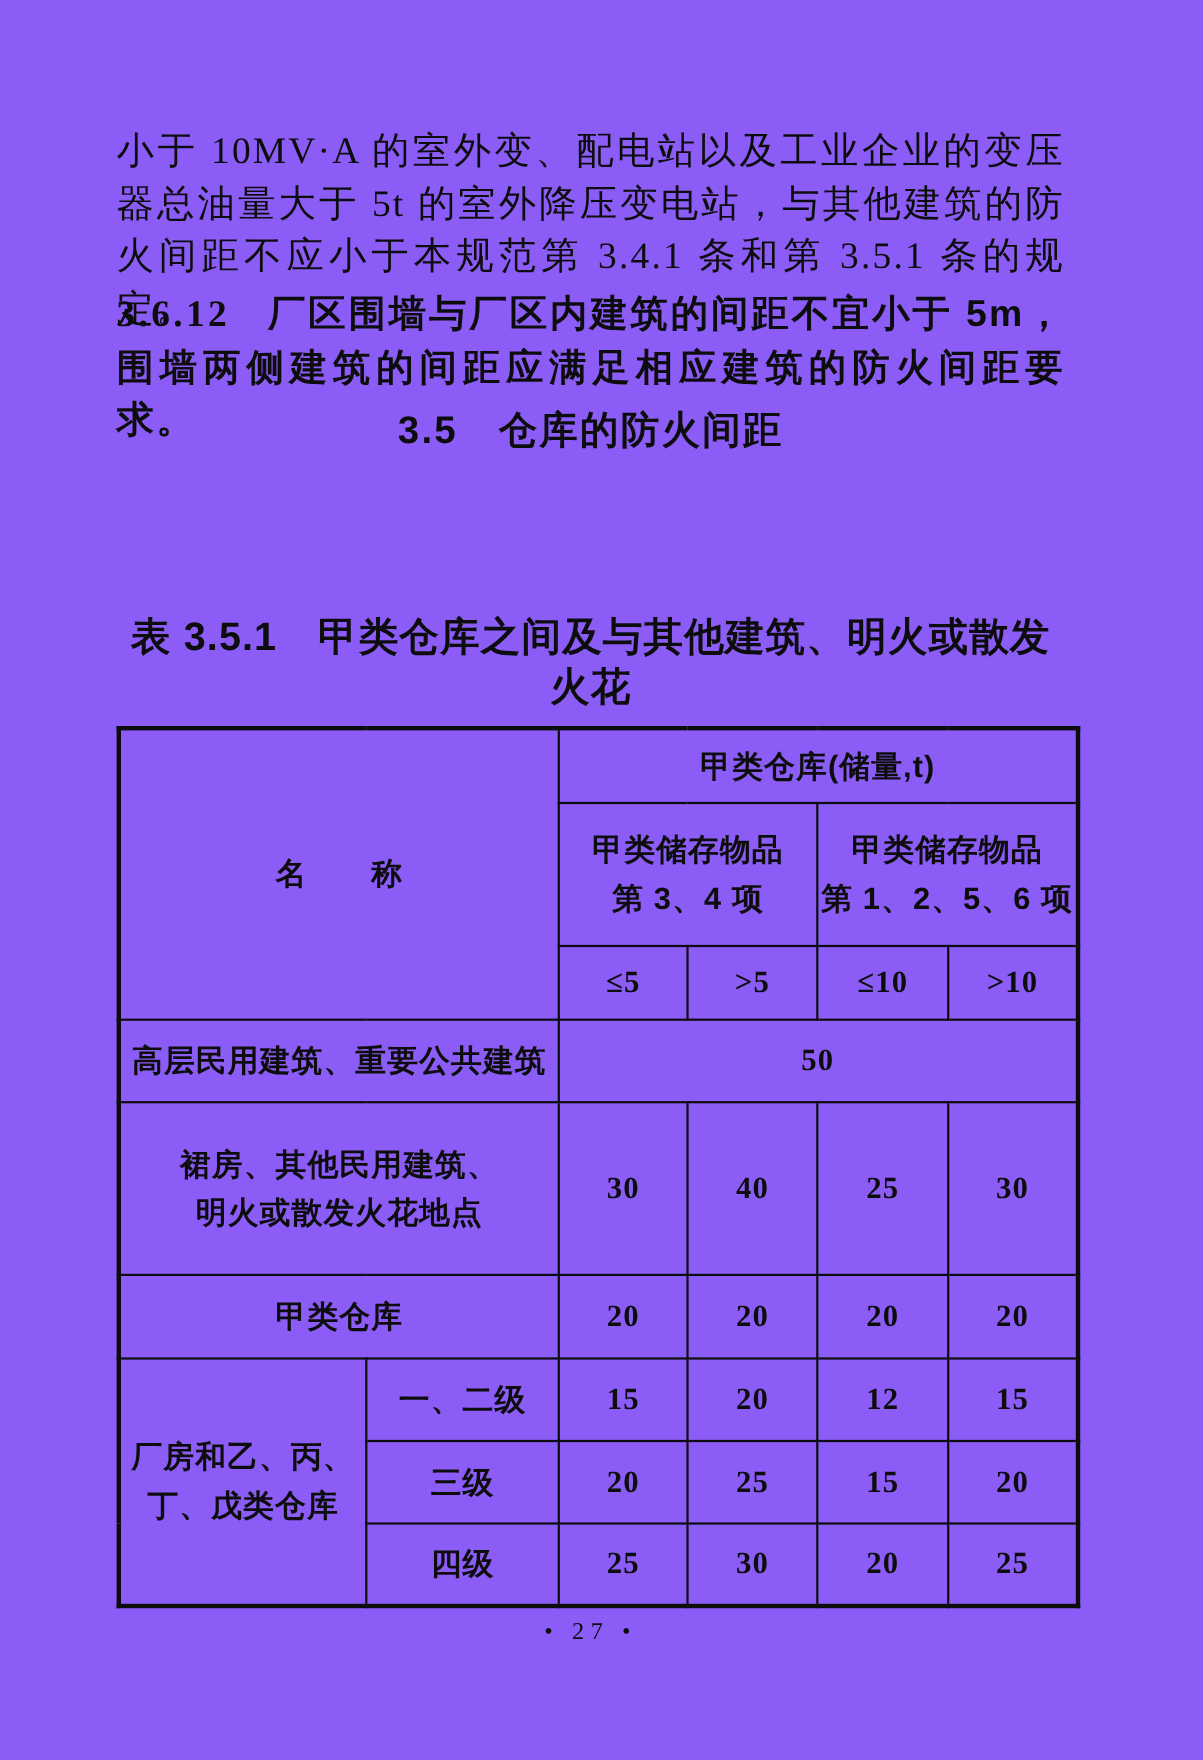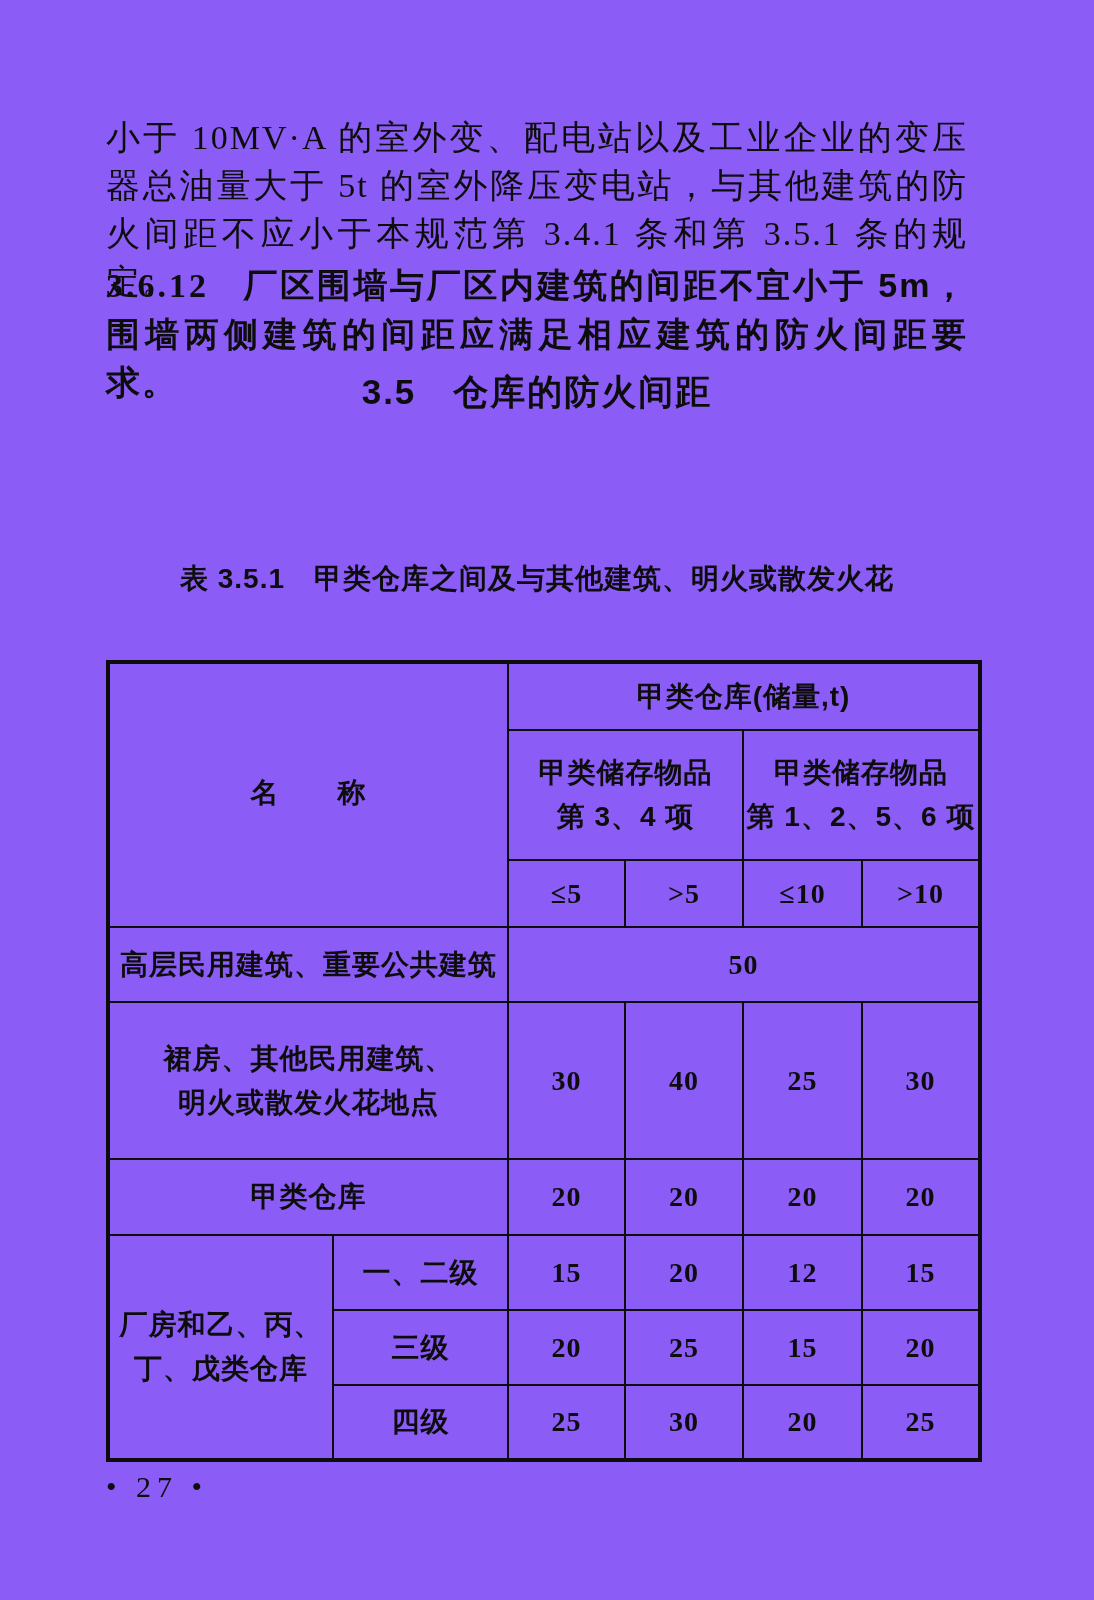--- a/index.html
+++ b/index.html
@@ -39,21 +39,21 @@
     font-size:35px;
     font-weight:700;
     line-height:48px;
     text-align:center;
     letter-spacing:2px;
   }
   .table-caption{
     position:absolute;
     left:106px;width:862px;
     margin:0;
-    font-size:28px;
+    font-size:36px;
     font-weight:700;
     line-height:45px;
     text-align:center;
     letter-spacing:1px;
   }
   
   .fire-table{
     position:absolute;
     left:106px;top:660px;
     width:872px;
@@ -70,30 +70,30 @@
     font-weight:700;
     letter-spacing:1px;
     line-height:44px;
   }
   .preline{white-space:pre-line;border-radius:16px;}
   .num{
     font-family:"Liberation Serif","DejaVu Serif",serif;
     font-size:30px;
     letter-spacing:0;
   }
-  .name-cell{font-size:30px;font-family:Liberation Mono, monospace;}
+  .name-cell{font-size:30px;}
   
   .page-number{
     position:absolute;
     top:1470px;
     left:106px;width:862px;
     margin:0;
-    text-align:left;
+    text-align:center;
     font-family:"Liberation Serif","DejaVu Serif",serif;
-    font-size:30px;
+    font-size:22px;
     letter-spacing:6px;
   }
 </style>
 </head>
 <body>
 
 <div class="page">
 
   <p class="body-text serif" style="top:114px">小于 10MV·A 的室外变、配电站以及工业企业的变压器总油量大于 5t 的室外降压变电站，与其他建筑的防火间距不应小于本规范第 3.4.1 条和第 3.5.1 条的规定。</p>
 

